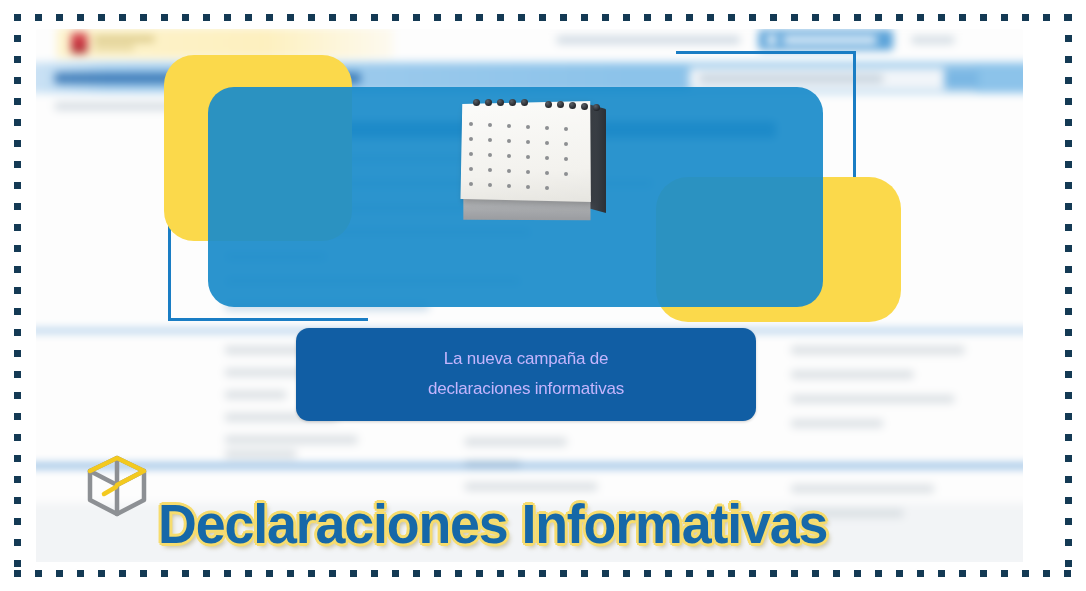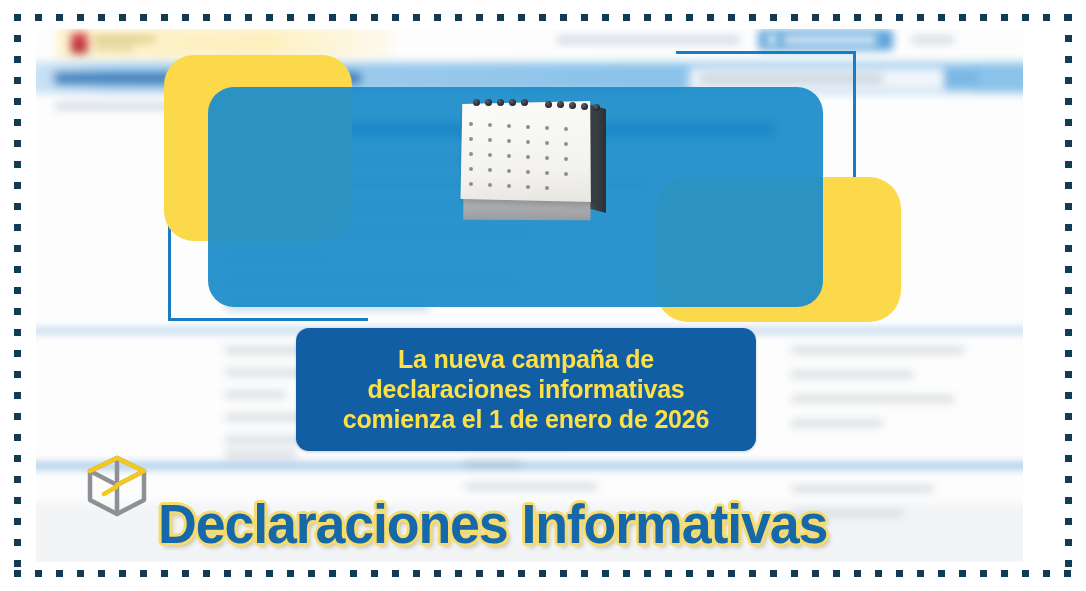--- a/index.html
+++ b/index.html
@@ -233,23 +233,23 @@
     position: absolute;
     left: 260px; top: 299px;
     width: 440px;
     padding: 16px 10px 17px 10px;
     background: #115ea4;
     border-radius: 13px;
     text-align: center;
     box-shadow: 0 1px 3px rgba(0,0,0,.18);
   }
   #msg-box .line {
-    color: #fde047;
-    font-size: 25px;
-    font-weight: bold;
+    color: #c4b5fd;
+    font-size: 17px;
+    font-weight: normal;
     line-height: 30px;
     letter-spacing: -0.2px;
   }
 
   
   #cube-logo {
     position: absolute;
     left: 38px; top: 415px;
     width: 86px; height: 86px;
   }
@@ -403,21 +403,20 @@
         <div class="cal-dot" style="left:40px; top:64px;"></div>
         <div class="cal-dot" style="left:59px; top:65px;"></div>
         <div class="cal-dot" style="left:78px; top:66px;"></div>
       </div>
     </div>
 
 
     <div id="msg-box">
       <div class="line">La nueva campaña de</div>
       <div class="line">declaraciones informativas</div>
-      <div class="line">comienza el 1 de enero de 2026</div>
     </div>
 
     <div id="cube-logo">
       <svg width="86" height="86" viewBox="0 0 86 86">
 
         <g fill="none" stroke="#8d9094" stroke-width="4.5" stroke-linecap="round" stroke-linejoin="round">
           <path d="M43 14 L70 27 L70 56 L43 70 L16 56 L16 27 Z"></path>
           <path d="M43 14 L43 41"></path>
           <path d="M43 41 L70 27"></path>
           <path d="M43 41 L16 27"></path>

